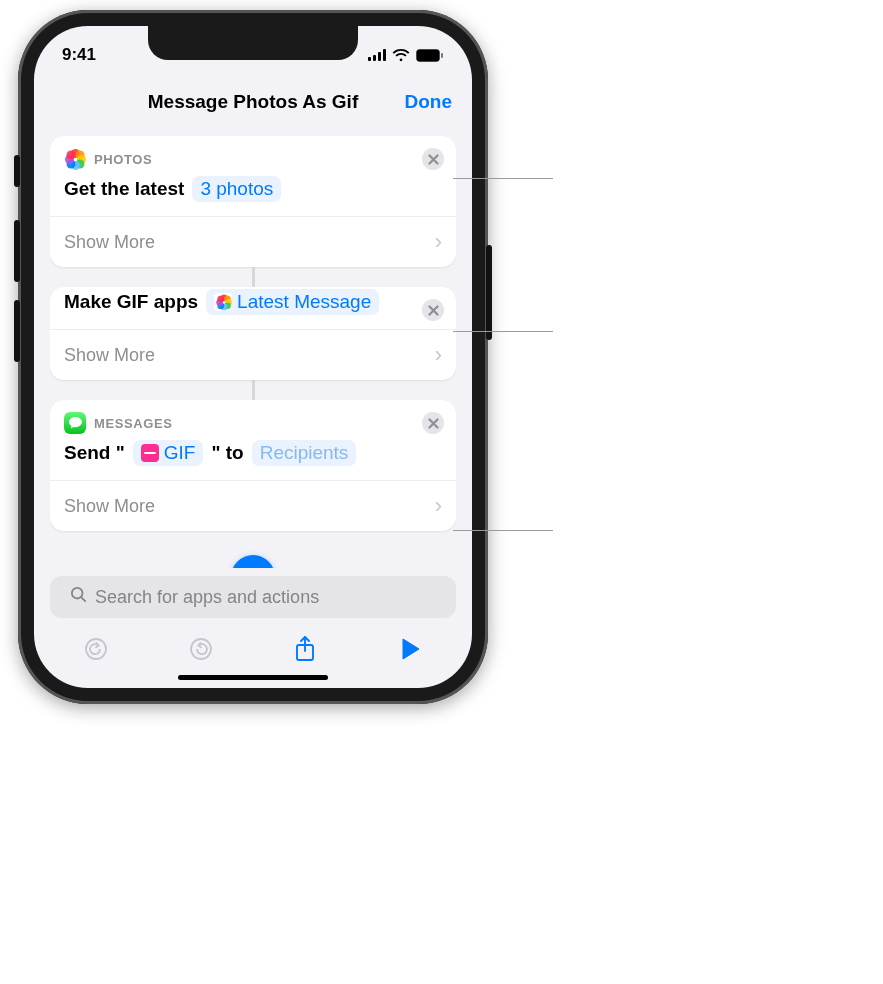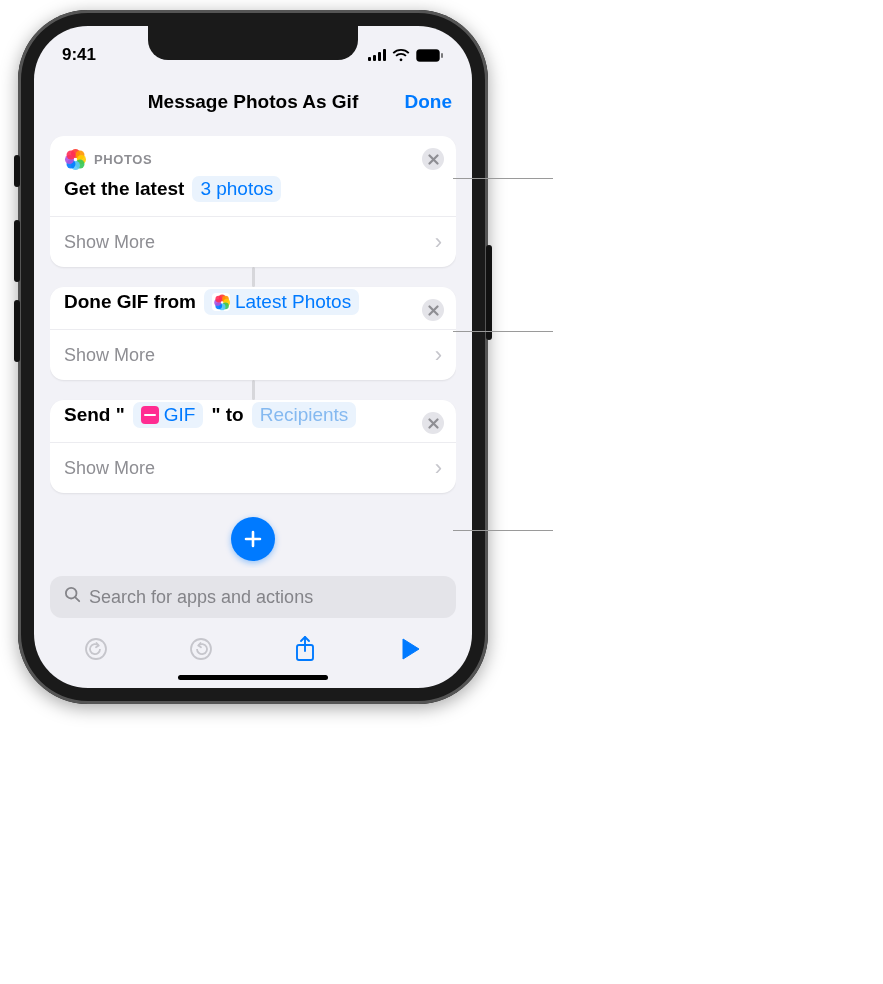--- a/index.html
+++ b/index.html
@@ -109,21 +109,21 @@
     display:flex; align-items:center; justify-content:center; cursor:pointer;
     box-shadow:0 2px 6px rgba(0,122,255,0.4);
   }
   .add-btn svg { stroke:#fff; }
   
   .search-wrap {
     position:absolute; left:16px; right:16px; bottom:70px;
   }
   .search {
     height:42px; background:#e4e4e9; border-radius:12px; display:flex; align-items:center;
-    padding:0 14px; gap:8px; color:#848489; font-size:18px;
+    padding:0 20px; gap:8px; color:#848489; font-size:18px;
   }
   .search input {
     flex:1; border:none; background:transparent; font-size:18px; color:#000; outline:none;
   }
   .search input::placeholder { color:#848489; }
   
   .toolbar {
     position:absolute; left:0; right:0; bottom:14px; height:50px; display:flex; align-items:center; justify-content:space-around;
     padding: 0 10px;
   }
@@ -221,50 +221,58 @@
 
       <div class="connector"></div>
 
       <div class="action-card">
         <div class="close-btn">
           <svg width="11" height="11" viewBox="0 0 11 11" stroke-width="2.2" stroke-linecap="round">
               <path d="M1.5 1.5 L9.5 9.5 M9.5 1.5 L1.5 9.5"></path>
             </svg>
         </div>
         <div class="card-body">
-          <span>Done GIF from</span>
+          <span>Make GIF apps</span>
           <span class="token">
             <span class="mini-ic" style="background:#fff;">
               <span class="photos-flower" style="transform:scale(0.75);">
                 <span class="petal" style="background:#ff3b30; transform:translate(0,-6px);"></span>
                 <span class="petal" style="background:#ff9500; transform:translate(4.5px,-4.5px);"></span>
                 <span class="petal" style="background:#ffcc00; transform:translate(6px,0);"></span>
                 <span class="petal" style="background:#34c759; transform:translate(4.5px,4.5px);"></span>
                 <span class="petal" style="background:#5ac8fa; transform:translate(0,6px);"></span>
                 <span class="petal" style="background:#007aff; transform:translate(-4.5px,4.5px);"></span>
                 <span class="petal" style="background:#af52de; transform:translate(-6px,0);"></span>
                 <span class="petal" style="background:#ff2d55; transform:translate(-4.5px,-4.5px);"></span>
               </span>
             </span>
-            <span>Latest Photos</span>
+            <span>Latest Message</span>
           </span>
         </div>
         <div class="show-more">
           <span>Show More</span>
           <span class="chev">›</span>
         </div>
       </div>
 
       <div class="connector"></div>
 
       <div class="action-card">
         <div class="close-btn">
           <svg width="11" height="11" viewBox="0 0 11 11" stroke-width="2.2" stroke-linecap="round">
               <path d="M1.5 1.5 L9.5 9.5 M9.5 1.5 L1.5 9.5"></path>
             </svg>
+        </div>
+        <div class="card-head">
+          <span class="app-ic" style="background:linear-gradient(#5ff777,#09c11e);">
+            <svg width="15" height="14" viewBox="0 0 15 14">
+                <path d="M7.5 1C3.9 1 1 3.3 1 6.1c0 1.6 1 3.1 2.5 4l-.7 2.4 2.9-1.5c.6.1 1.2.2 1.8.2 3.6 0 6.5-2.3 6.5-5.1S11.1 1 7.5 1z" fill="#fff"></path>
+              </svg>
+          </span>
+          <span class="app-name">MESSAGES</span>
         </div>
         <div class="card-body">
           <span>Send "</span>
           <span class="token">
             <span class="mini-ic" style="background:#ff2d92;">
               <svg width="12" height="8" viewBox="0 0 12 8">
                   <rect x="0" y="3" width="12" height="2" rx="1" fill="#fff"></rect>
                 </svg>
             </span>
             <span>GIF</span>

